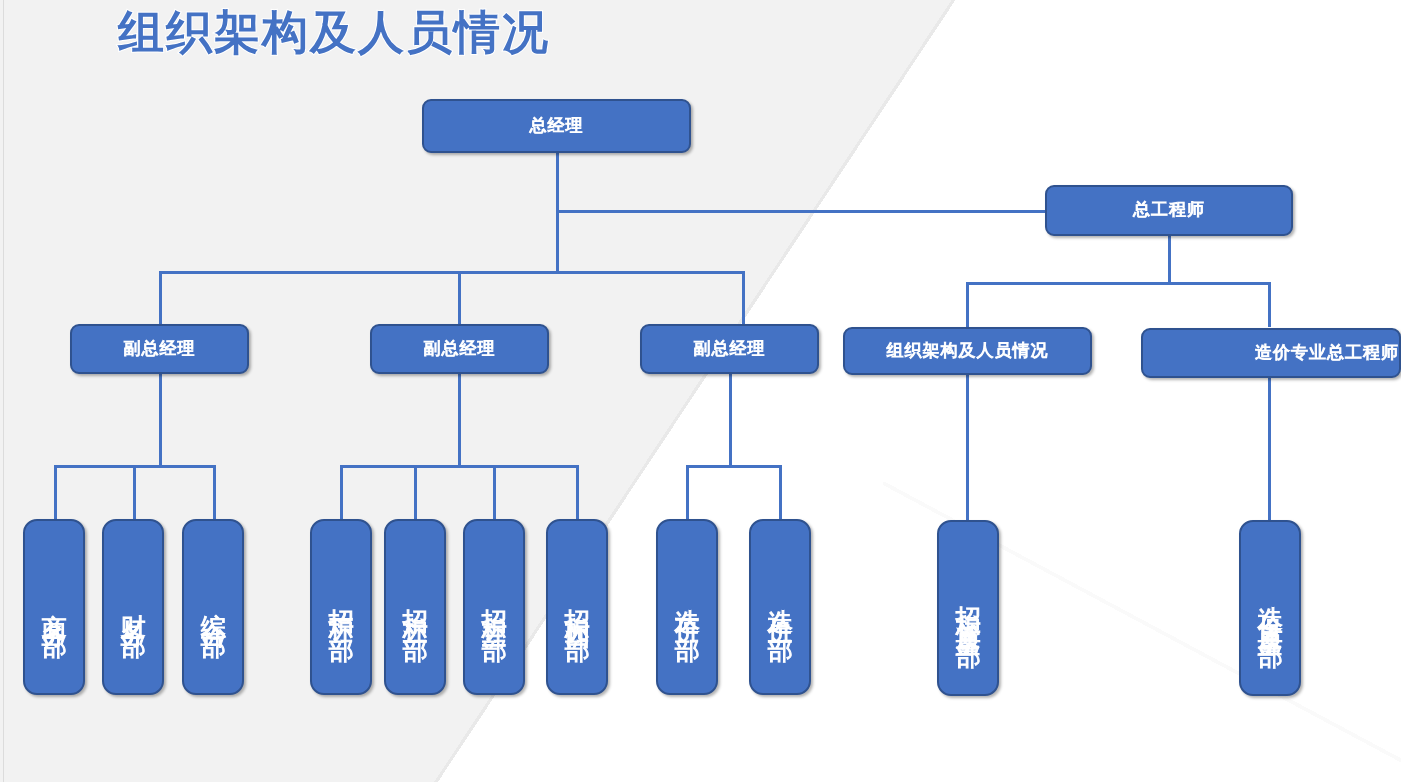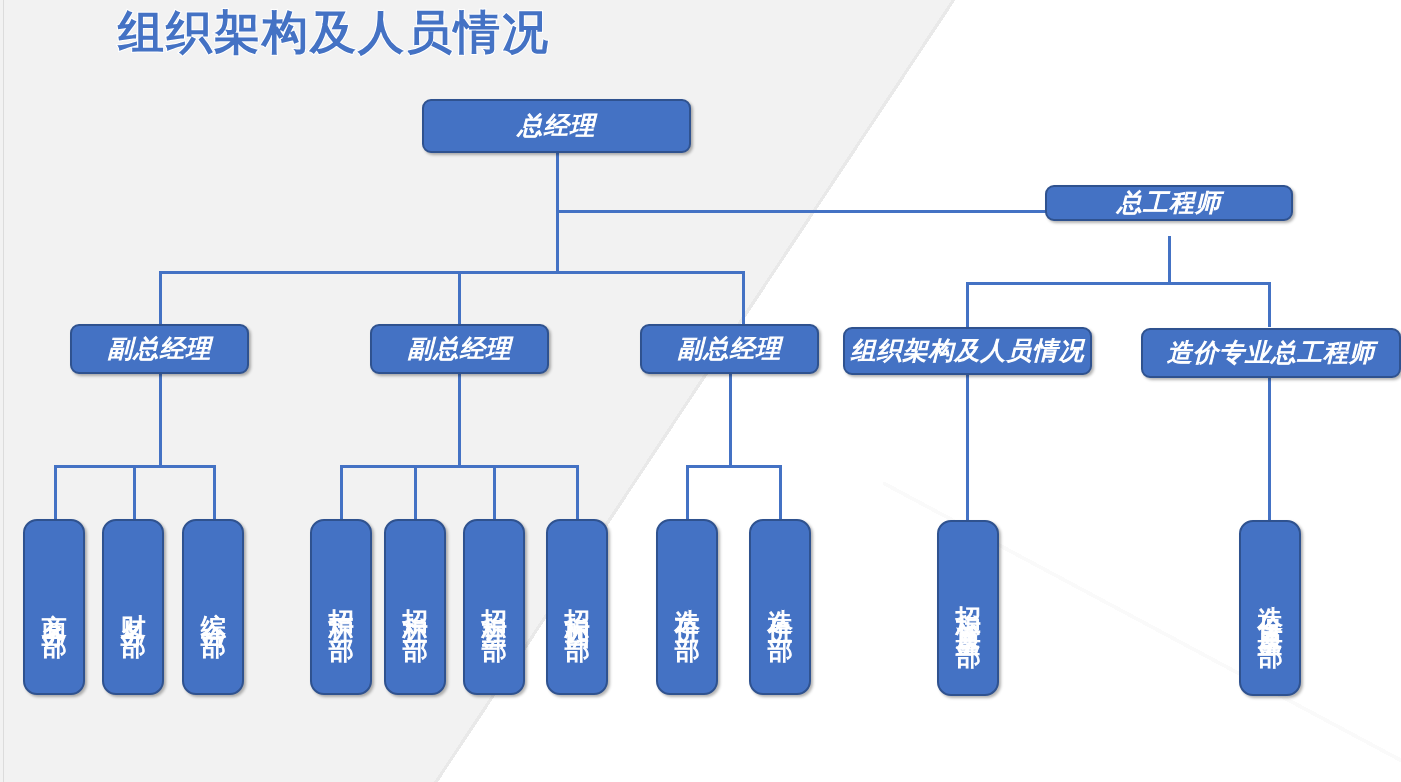--- a/index.html
+++ b/index.html
@@ -102,24 +102,23 @@
     text-align: center;
   }
   .node .label {
     color: #ffffff;
     -webkit-text-stroke: 1px #ffffff;
     paint-order: stroke fill;
     line-height: 1.1;
   }
   
   .node.h-text .label {
-    font-size: 25px;
+    font-size: 17px;
     letter-spacing: 1px;
     white-space: nowrap;
-    font-style: italic;
   }
   
   .node.v-text {
     border-radius: 14px;
     align-items: center;
   }
   .node.v-text .label {
     font-size: 25px;
     writing-mode: vertical-rl;
     text-orientation: upright;
@@ -173,37 +172,37 @@
   <div class="line v" style="left:686px; top:465px; height:55px;"></div>
   <div class="line v" style="left:779px; top:465px; height:55px;"></div>
 
   <div class="line v" style="left:966px; top:373px; height:148px;"></div>
   <div class="line v" style="left:1268px; top:376px; height:145px;"></div>
 
   <div class="node h-text" style="left:422px; top:99px; width:269px; height:54px;">
     <span class="label">总经理</span>
   </div>
 
-  <div class="node h-text" style="left:1045px; top:185px; width:248px; height:36px;text-align:right;">
+  <div class="node h-text" style="left:1045px; top:185px; width:248px; height:51px;text-align:right;">
     <span class="label">总工程师</span>
   </div>
   <div class="node h-text" style="left:70px; top:324px; width:179px; height:50px;">
     <span class="label">副总经理</span>
   </div>
   <div class="node h-text" style="left:370px; top:324px; width:179px; height:50px;">
     <span class="label">副总经理</span>
   </div>
   <div class="node h-text" style="left:640px; top:324px; width:179px; height:50px;">
     <span class="label">副总经理</span>
   </div>
 
   <div class="node h-text" style="left:843px; top:327px; width:249px; height:48px;">
     <span class="label">组织架构及人员情况</span>
   </div>
-  <div class="node h-text" style="left:1141px; top:328px; width:260px; height:50px;">
+  <div class="node h-text" style="left:1141px; top:328px; width:260px; height:50px;justify-content:flex-end;">
     <span class="label">造价专业总工程师</span>
   </div>
 
   <div class="node v-text" style="left:23px; top:519px; width:62px; height:176px;">
     <span class="label">商务部</span>
   </div>
   <div class="node v-text" style="left:102px; top:519px; width:62px; height:176px;">
     <span class="label">财务部</span>
   </div>
   <div class="node v-text" style="left:182px; top:519px; width:62px; height:176px;">

